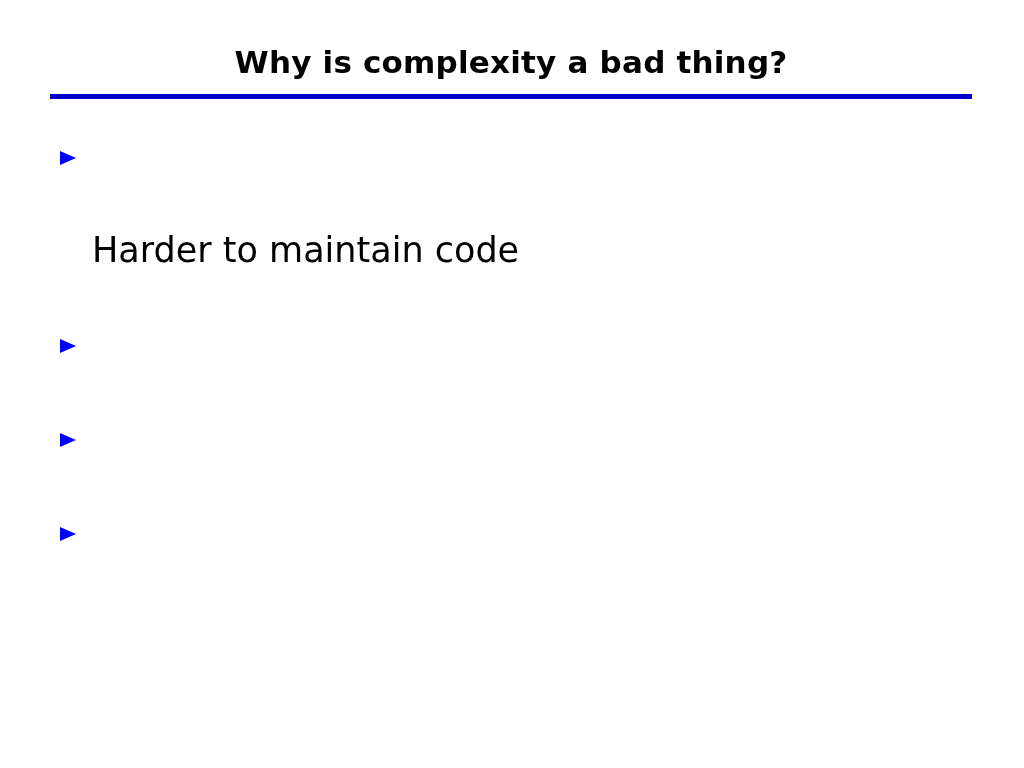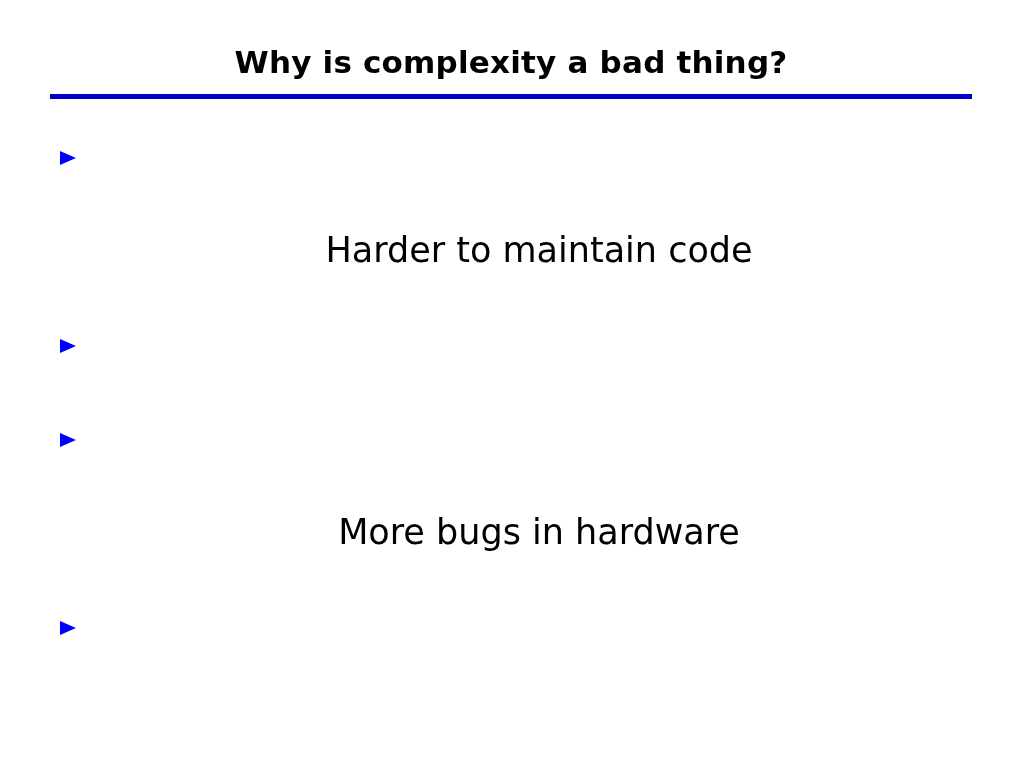--- a/index.html
+++ b/index.html
@@ -79,21 +79,20 @@
     line-height: 47px;
     display: block;
   }
   .bullet-marker svg {
     position: absolute;
     left: 0;
     top: 15px;
   }
   .bullet-text {
     display: block;
-    text-align: center;
   }
 </style>
 </head>
 <body>
 
 <div class="slide">
 
   <div class="title-block">
     <h1 class="slide-title">Why is complexity a bad thing?</h1>
   </div>
@@ -118,21 +117,20 @@
         </svg>
       </span>
     </li>
 
     <li class="bullet-item">
       <span class="bullet-marker">
         <svg width="20" height="20" viewBox="0 0 20 20" aria-hidden="true">
           <polygon points="2,3 18,10 2,17" fill="#0000ff"></polygon>
         </svg>
       </span>
-      <span class="bullet-text">More bugs in hardware</span>
     </li>
 
     <li class="bullet-item">
       <span class="bullet-marker">
         <svg width="20" height="20" viewBox="0 0 20 20" aria-hidden="true">
           <polygon points="2,3 18,10 2,17" fill="#0000ff"></polygon>
         </svg>
       </span>
       
     </li>

